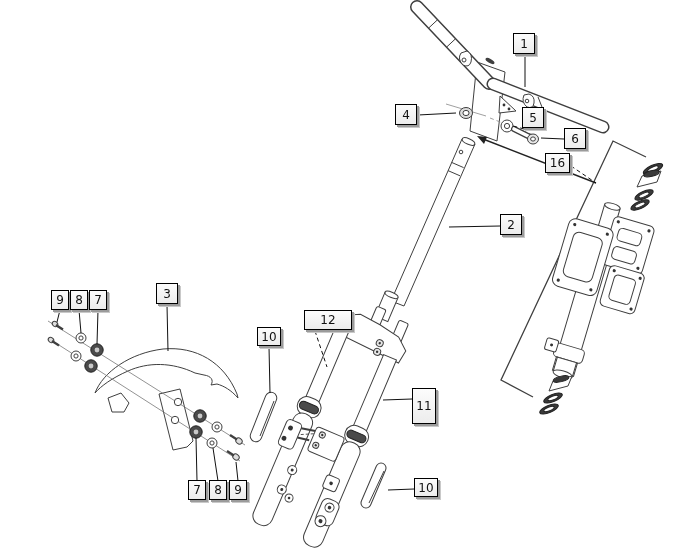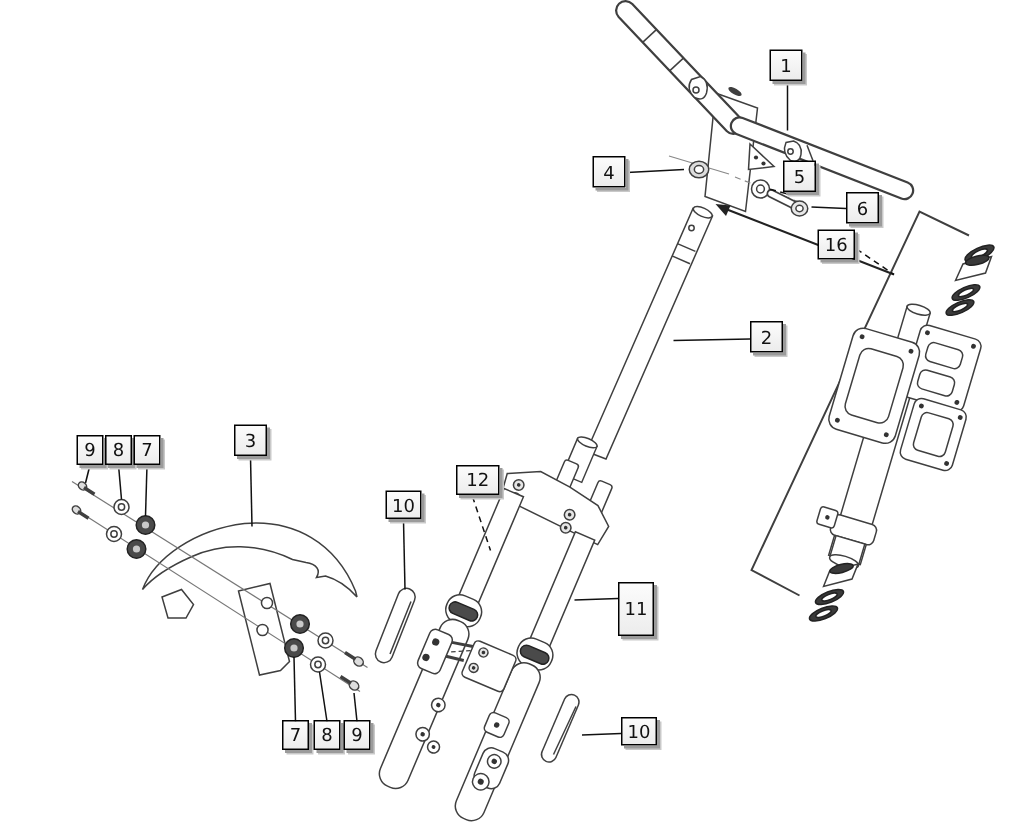--- a/index.html
+++ b/index.html
@@ -298,21 +298,21 @@
     </div>
 <div class="callout" style="left:70px;top:290px;width:18px;height:20px">
       <span>8</span>
     </div>
 <div class="callout" style="left:89px;top:290px;width:18px;height:20px">
       <span>7</span>
     </div>
 <div class="callout" style="left:257px;top:327px;width:24px;height:19px">
       <span>10</span>
     </div>
-<div class="callout" style="left:304px;top:310px;width:29px;height:20px">
+<div class="callout" style="left:304px;top:310px;width:48px;height:20px">
       <span>12</span>
     </div>
 <div class="callout" style="left:412px;top:388px;width:24px;height:36px">
       <span>11</span>
     </div>
 <div class="callout" style="left:414px;top:478px;width:24px;height:19px">
       <span>10</span>
     </div>
 <div class="callout" style="left:188px;top:480px;width:18px;height:20px">
       <span>7</span>

